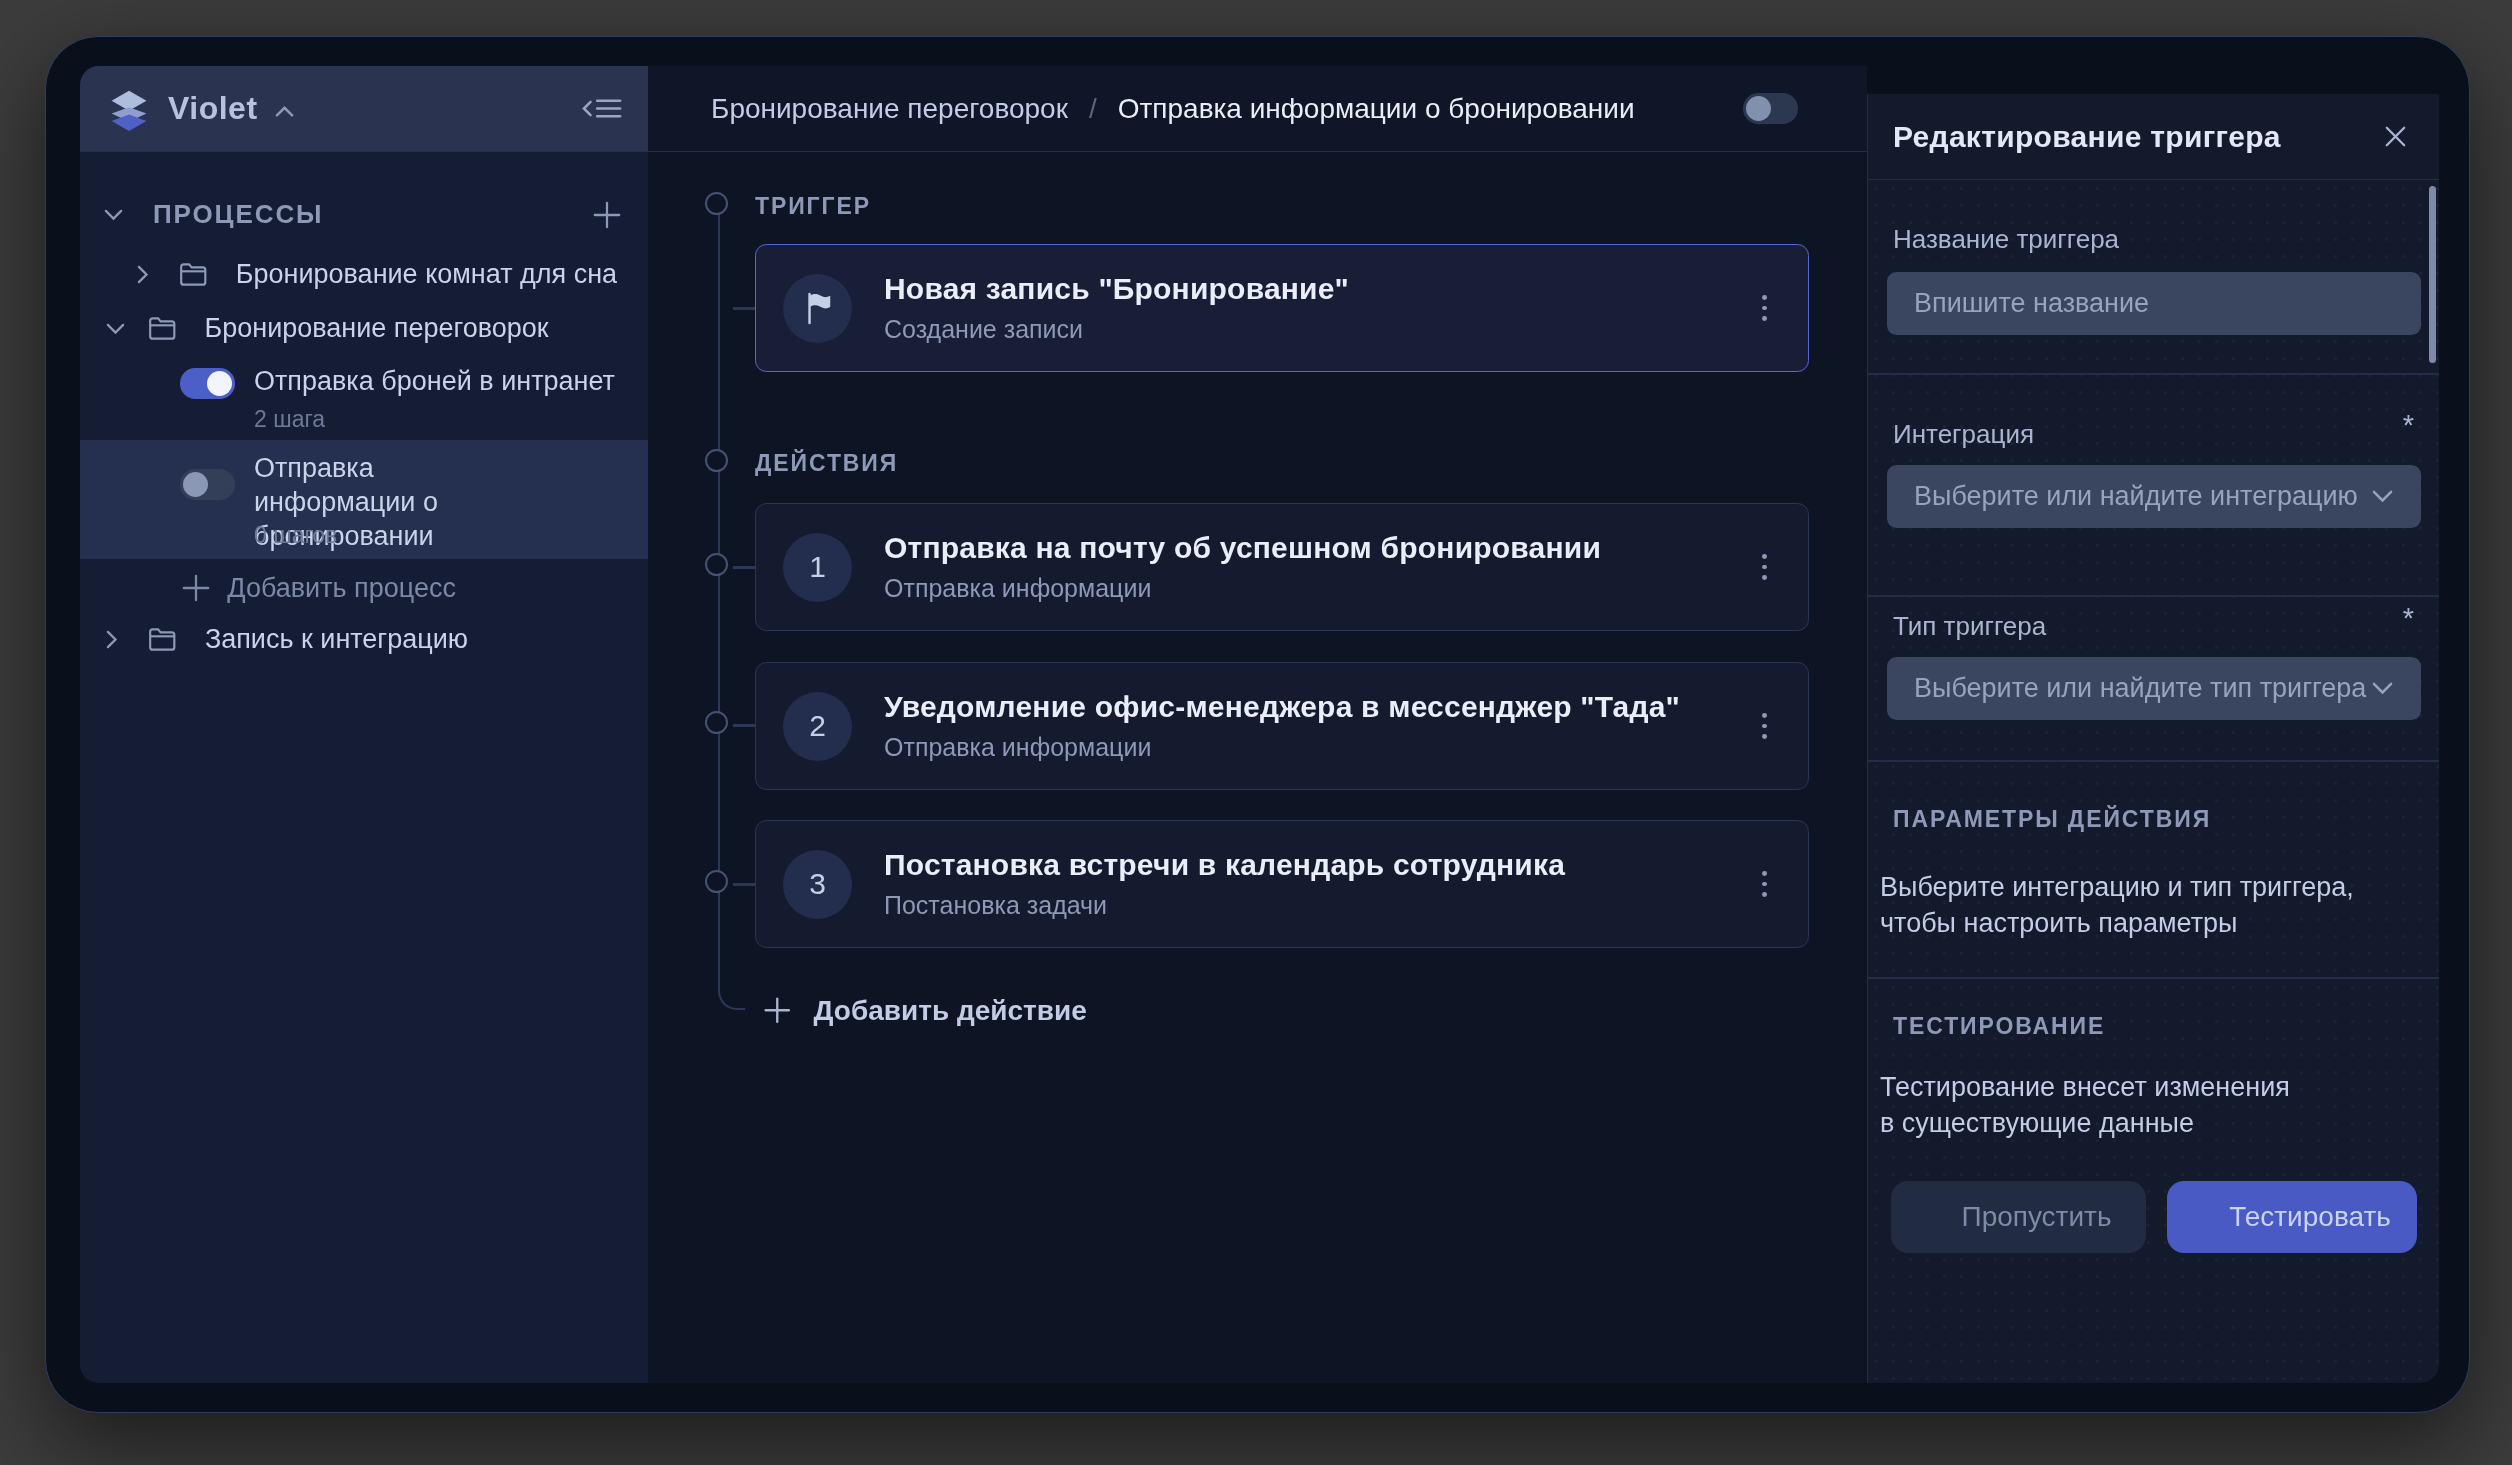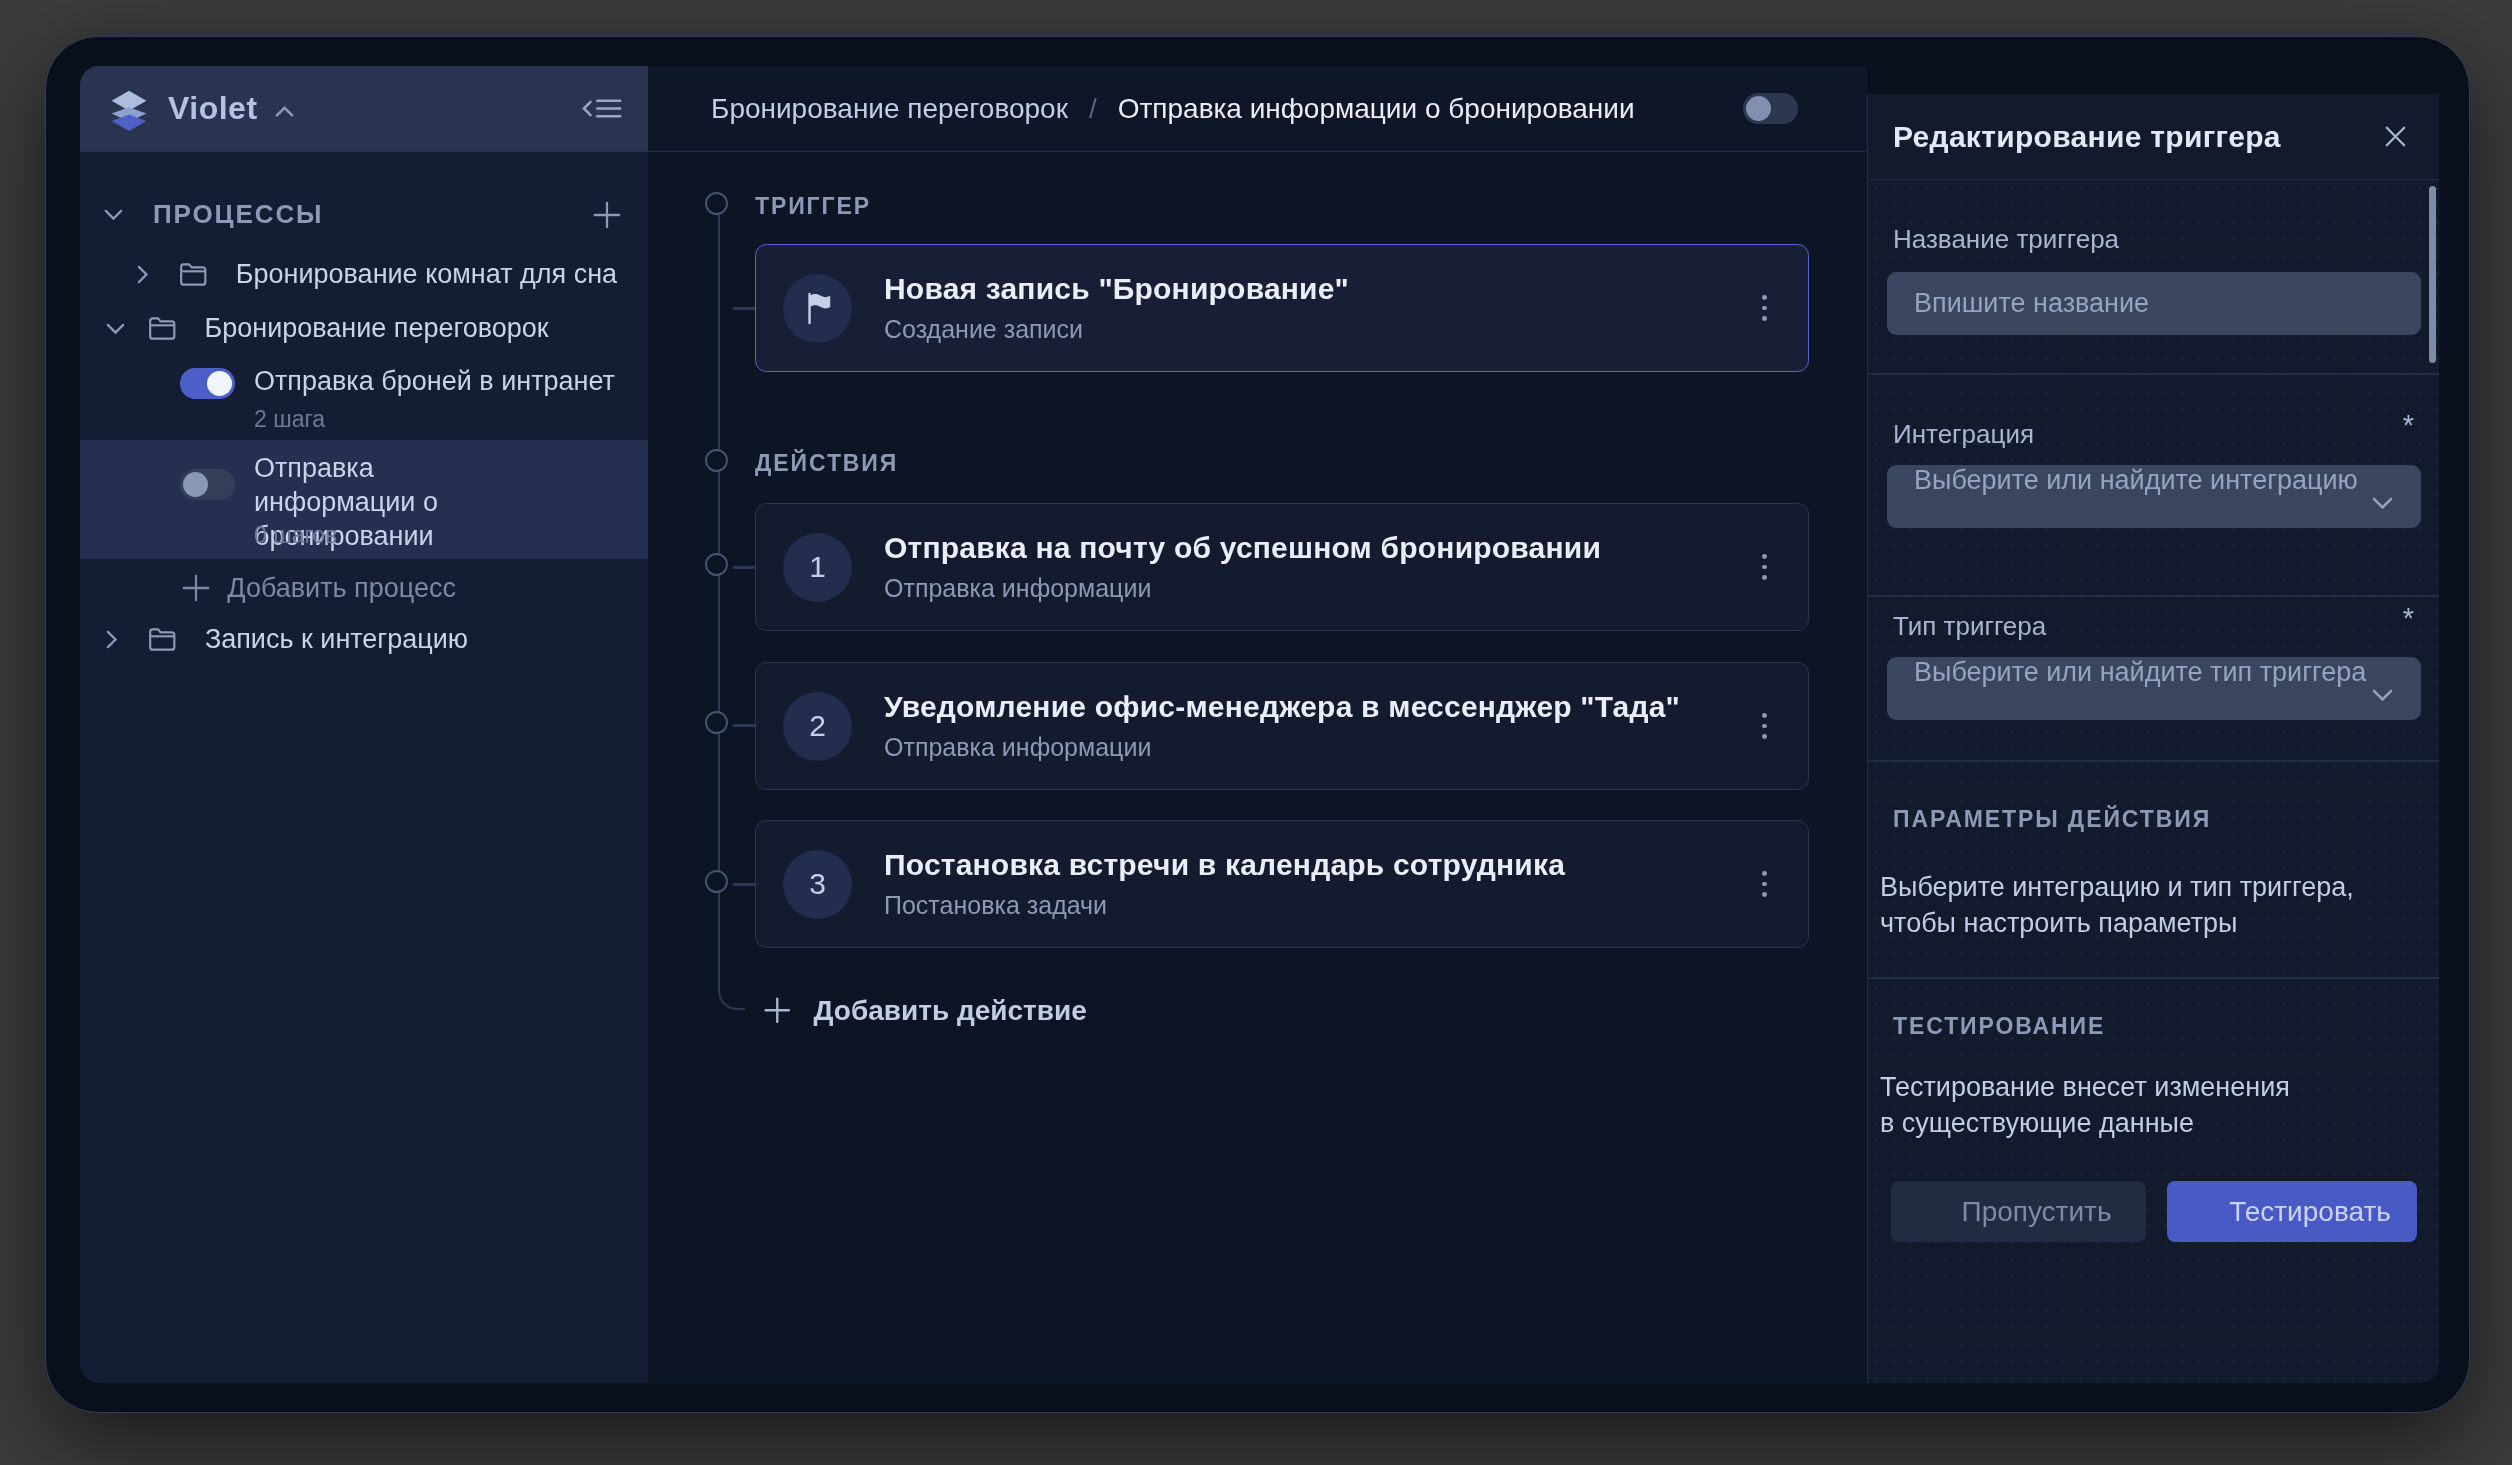--- a/index.html
+++ b/index.html
@@ -112,39 +112,39 @@
   .panel-body { position:relative; flex:1; }
 
   .p-label { position:absolute; left:25px; font-size:26px; color:#a9b5d0; }
   .req { position:absolute; right:25px; font-size:29px; color:#a9b5d0; }
   .p-input, .p-select {
     position:absolute; left:19px; width:534px; height:63px;
     background:#3a465f; border:none; border-radius:9.5px;
     padding:0 27px; font-size:27px; color:#dfe6f5; font-family:"Liberation Sans", sans-serif;
   }
   .p-input::placeholder { color:#97a4bf; opacity:1; }
-  .p-select { display:flex; align-items:flex-start; cursor:pointer;flex-direction:column; }
+  .p-select { display:flex; align-items:center; cursor:pointer; }
   .p-select .ph { color:#97a4bf; }
   .p-select .chev { margin-left:auto; display:flex; }
   .p-div { position:absolute; left:0; right:0; height:1.9px; background:#222d48; }
   .p-sec-title { position:absolute; left:25px; font-size:23px; font-weight:700; letter-spacing:1.9px; color:#8d99b6; }
   .p-hint { position:absolute; left:12px; font-size:27px; color:#c3cde5; line-height:36px; }
   .p-hint span { display:block; }
 
   .lb1 { top:44px; } .in1 { top:92px; }
   .dv1 { top:193px; }
   .lb2 { top:239px; } .rq2 { top:229px; } .sel1 { top:285px; }
   .dv2 { top:415px; }
   .lb3 { top:431px; } .rq3 { top:422px; } .sel2 { top:477px; }
   .dv3 { top:580px; }
   .sec-params { top:626px; } .hint-params { top:689px; }
   .dv4 { top:797px; }
   .sec-test { top:833px; } .hint-test { top:889px; }
 
-  .btn { position:absolute; top:1001px; height:61px; border:none; border-radius:8px; font-size:28px; font-family:"Liberation Sans", sans-serif; cursor:pointer;padding-left:36px; }
+  .btn { position:absolute; top:1001px; height:72px; border:none; border-radius:17px; font-size:28px; font-family:"Liberation Sans", sans-serif; cursor:pointer;padding-left:36px; }
   .btn-skip { left:23px; width:255px; background:#212b42; color:#7e8ba8; }
   .btn-test { left:299px; width:250px; background:#4a5ac4; color:#c9d3f5; }
 
   .scroll-thumb { position:absolute; right:2.9px; top:5.7px; width:6.7px; height:177px; border-radius:3.8px; background:#7e8ba8; cursor:pointer; }
 
   svg { display:block; }
 </style>
 </head>
 <body>
 

